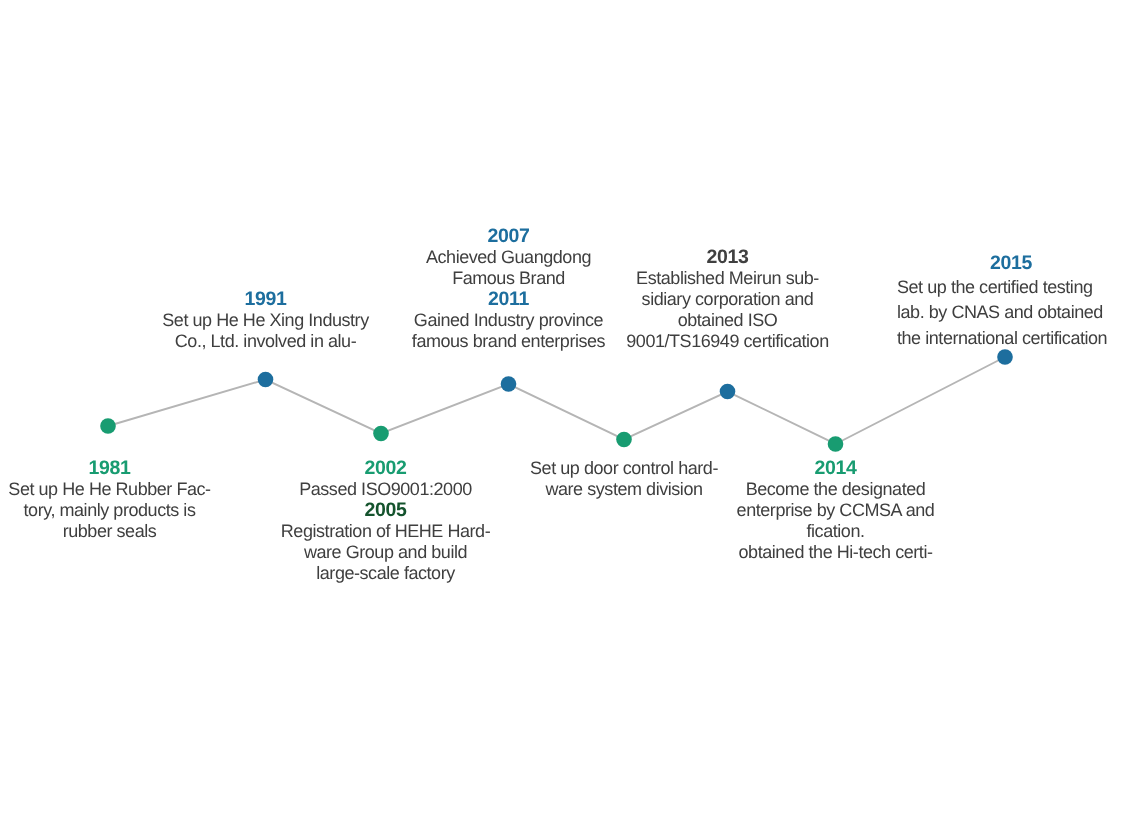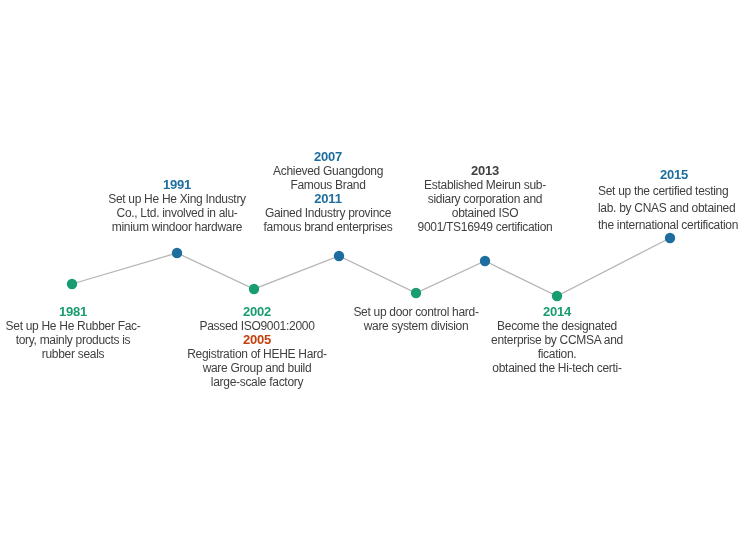--- a/index.html
+++ b/index.html
@@ -50,31 +50,30 @@
       <div class="block" style="width: 200px; left: -27px; line-height: 14px; color: rgb(63, 63, 63); top: 305px;">
         <div class="year" style="color: rgb(24, 156, 113);">1981</div>
         <div class="line">Set up He He Rubber Fac-</div>
         <div class="line">tory, mainly products is</div>
         <div class="line">rubber seals</div>
       </div>
       <div class="block" style="width: 200px; left: 77px; line-height: 14px; color: rgb(63, 63, 63); bottom: 316px;">
         <div class="year" style="color: rgb(29, 110, 158);">1991</div>
         <div class="line">Set up He He Xing Industry</div>
         <div class="line">Co., Ltd. involved in alu-</div>
-        <div class="line">minium windoor hardware</div>
       </div>
       <div class="block" style="width: 200px; left: 157px; line-height: 14px; color: rgb(63, 63, 63); top: 305px;">
         <div class="year" style="color: rgb(24, 156, 113);">2002</div>
         <div class="line">Passed ISO9001:2000</div>
-        <div class="year" style="color: #c2410c; text-align: center;">2005</div>
+        <div class="year" style="color: #14532d; text-align: center;">2005</div>
         <div class="line">Registration of HEHE Hard-</div>
         <div class="line">ware Group and build</div>
         <div class="line">large-scale factory</div>
       </div>
-      <div class="block" style="width: 200px; left: 228px; line-height: 14px; color: rgb(63, 63, 63); bottom: 316px;">
+      <div class="block" style="width: 200px; left: 239px; line-height: 14px; color: rgb(63, 63, 63); bottom: 316px;">
         <div class="year" style="color: rgb(29, 110, 158);">2007</div>
         <div class="line">Achieved Guangdong</div>
         <div class="line">Famous Brand</div>
         <div class="year" style="color: rgb(29, 110, 158);">2011</div>
         <div class="line">Gained Industry province</div>
         <div class="line">famous brand enterprises</div>
       </div>
       <div class="block" style="width: 200px; left: 316px; line-height: 14px; color: rgb(63, 63, 63); top: 305px;">
         <div class="line">Set up door control hard-</div>
         <div class="line">ware system division</div>

